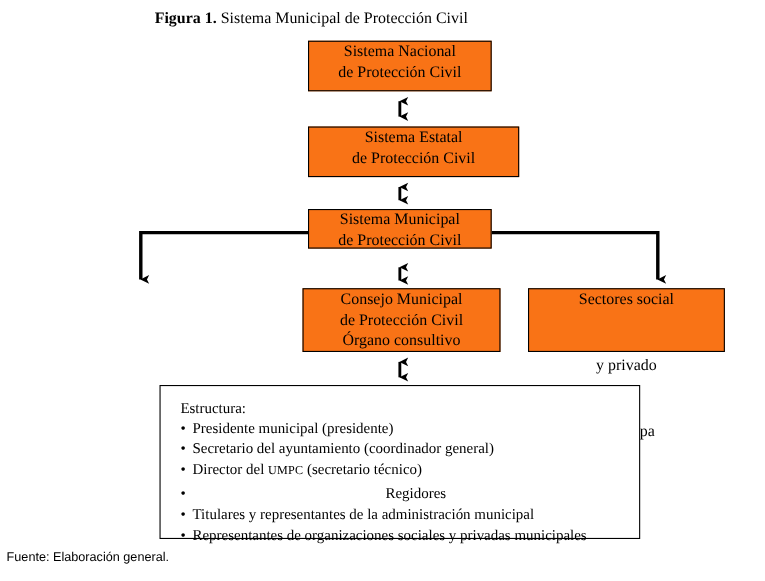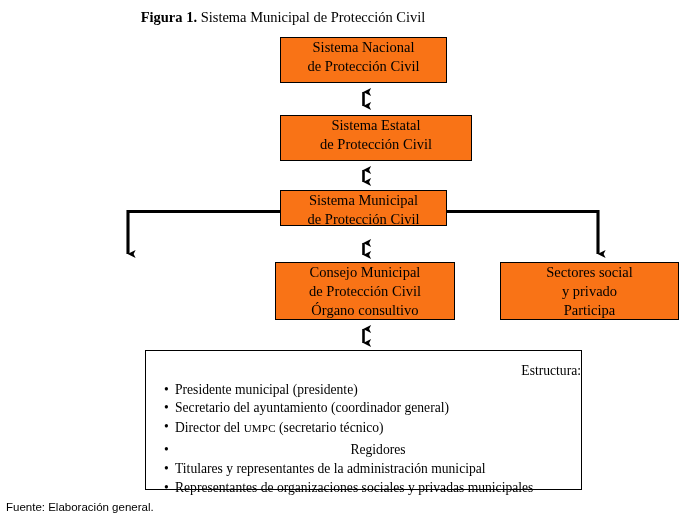--- a/index.html
+++ b/index.html
@@ -52,38 +52,38 @@
     font-size: 15.2px;
     letter-spacing: 0.2px;
   }
 
   #box-nacional  { left: 280px; top: 37px;  width: 167px; height: 46px; }
   #box-estatal   { left: 280px; top: 115px; width: 192px; height: 46px; }
   #box-municipal { left: 280px; top: 190px; width: 167px; height: 36px; }
 
   #box-unidad    { left: 30px;  top: 262px; width: 192px; height: 58px; }
   #box-consejo   { left: 275px; top: 262px; width: 180px; height: 58px; }
-  #box-sectores  { left: 500px; top: 262px; width: 179px; height: 58px; }
+  #box-sectores  { left: 480px; top: 262px; width: 179px; height: 58px; gap: 41px; }
 
   
   #box-estructura {
     position: absolute;
     left: 145px;
     top: 350px;
     width: 437px;
     height: 140px;
     box-sizing: border-box;
     border: 1.3px solid #000000;
     background: #ffffff;
     padding: 11px 0 0 18px;
     font-size: 13.6px;
     line-height: 18.6px;
     z-index: 3;
   }
-  #box-estructura .heading { display: block; white-space: nowrap; text-align: right; }
+  #box-estructura .heading { display: block; white-space: nowrap; }
   #box-estructura ul {
     list-style: none;
     margin: 0;
     padding: 0;
   }
   #box-estructura li {
     white-space: nowrap;
     position: relative;
     padding-left: 11px;
   }

